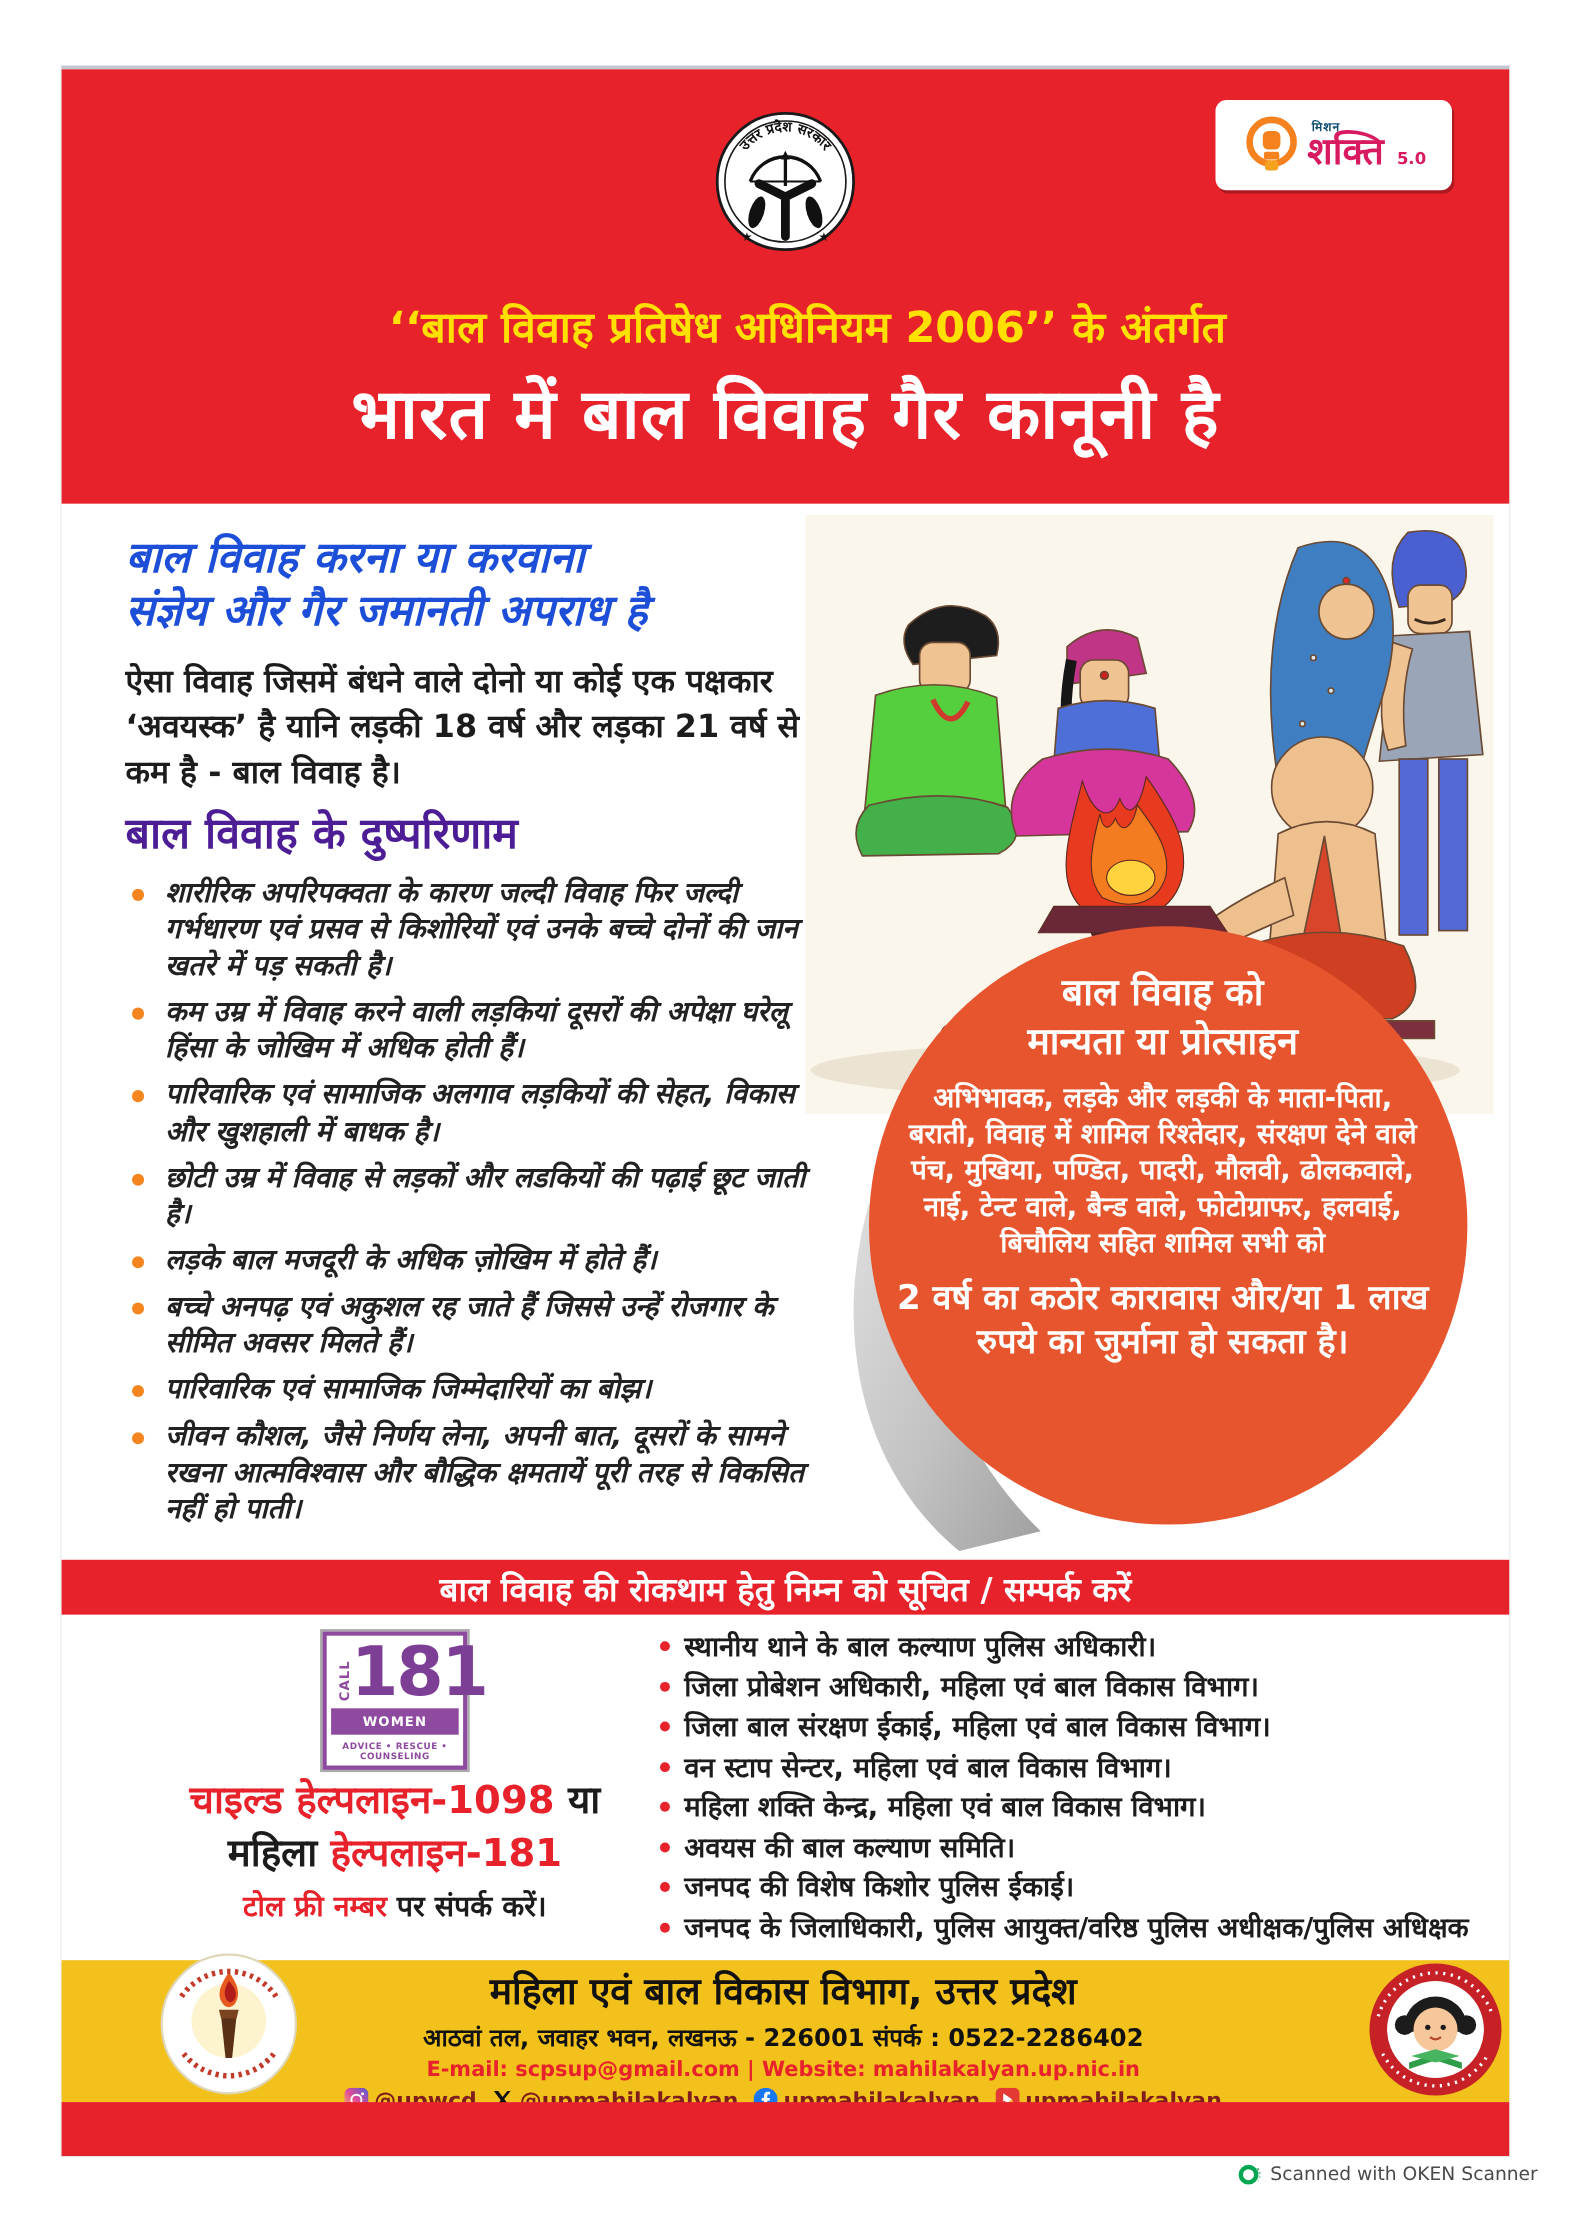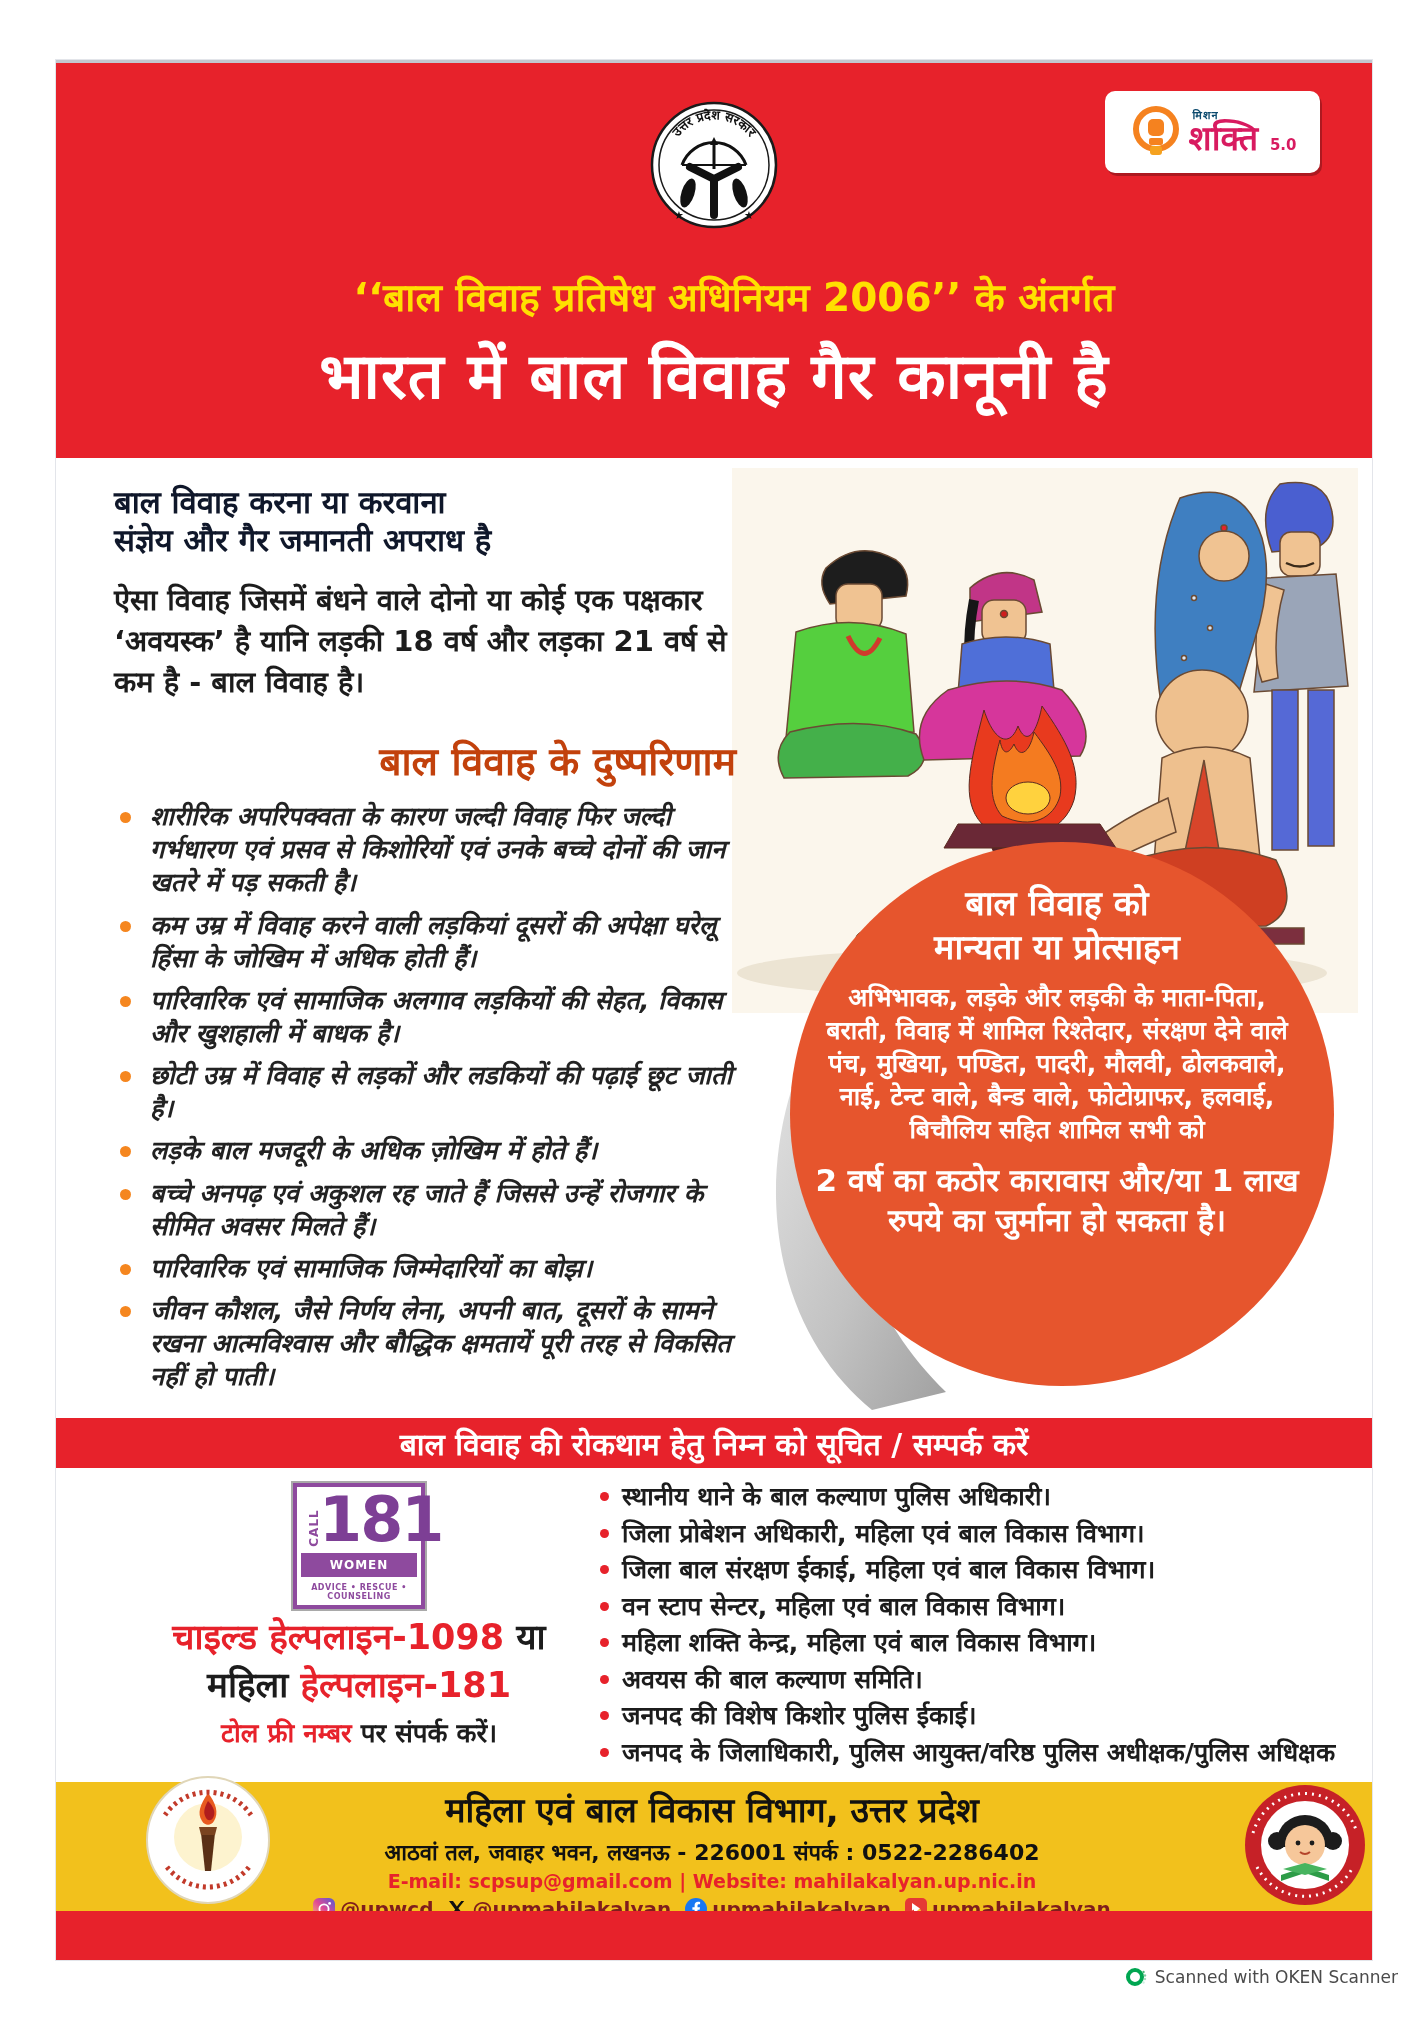--- a/index.html
+++ b/index.html
@@ -17,23 +17,23 @@
   .ms-top{font-size:11px;font-weight:bold;color:#0c4a6e;letter-spacing:1px;margin-left:4px;}
   .ms-main{font-size:34px;font-weight:bold;color:#d81b60;}
   .ms-ver{font-size:15px;font-weight:bold;color:#d81b60;vertical-align:baseline;}
   .hdr-sub{position:absolute;left:0;top:206px;width:1316px;text-align:center;color:#ffe000;
            font-size:39px;font-weight:bold;padding-left:20px;}
   .hdr-title{position:absolute;left:0;top:268px;width:1316px;text-align:center;color:#ffffff;
              font-size:63px;font-weight:900;letter-spacing:1px;}
   
   .main{position:absolute;left:0;top:395px;width:1316px;height:960px;background:#ffffff;}
   .leftcol{position:absolute;left:58px;top:26px;width:622px;}
-  .h-red{color:#0f172a;font-size:31px;font-weight:900;line-height:1.22;}
+  .h-red{color:#1d4ed8;font-size:39px;font-weight:900;line-height:1.22;font-style:italic;}
   .def{margin-top:20px;color:#1c1c1c;font-size:29px;font-weight:bold;line-height:1.42;}
-  .h-red2{margin-top:30px;color:#c2410c;font-size:39px;font-weight:900;text-align:right;}
+  .h-red2{margin-top:6px;color:#4c1d95;font-size:39px;font-weight:900;}
   ul.effects{margin:14px 0 0 0;padding:0;list-style:none;font-style:italic;}
   ul.effects li{position:relative;padding-left:36px;margin-bottom:9px;
                 color:#222;font-size:25.5px;font-weight:bold;line-height:1.3;}
   ul.effects li::before{content:"";position:absolute;left:6px;top:12px;width:11px;height:11px;
                 border-radius:50%;background:#f5861f;}
   .illus{position:absolute;left:676px;top:10px;width:626px;height:545px;}
   .curlwrap{position:absolute;left:690px;top:372px;width:612px;height:586px;}
   .circle-text{position:absolute;left:758px;top:424px;width:486px;text-align:center;color:#ffffff;}
   .c-title{font-size:34px;font-weight:900;line-height:1.28;}
   .c-body{margin-top:12px;font-size:25px;font-weight:bold;line-height:1.32;}

